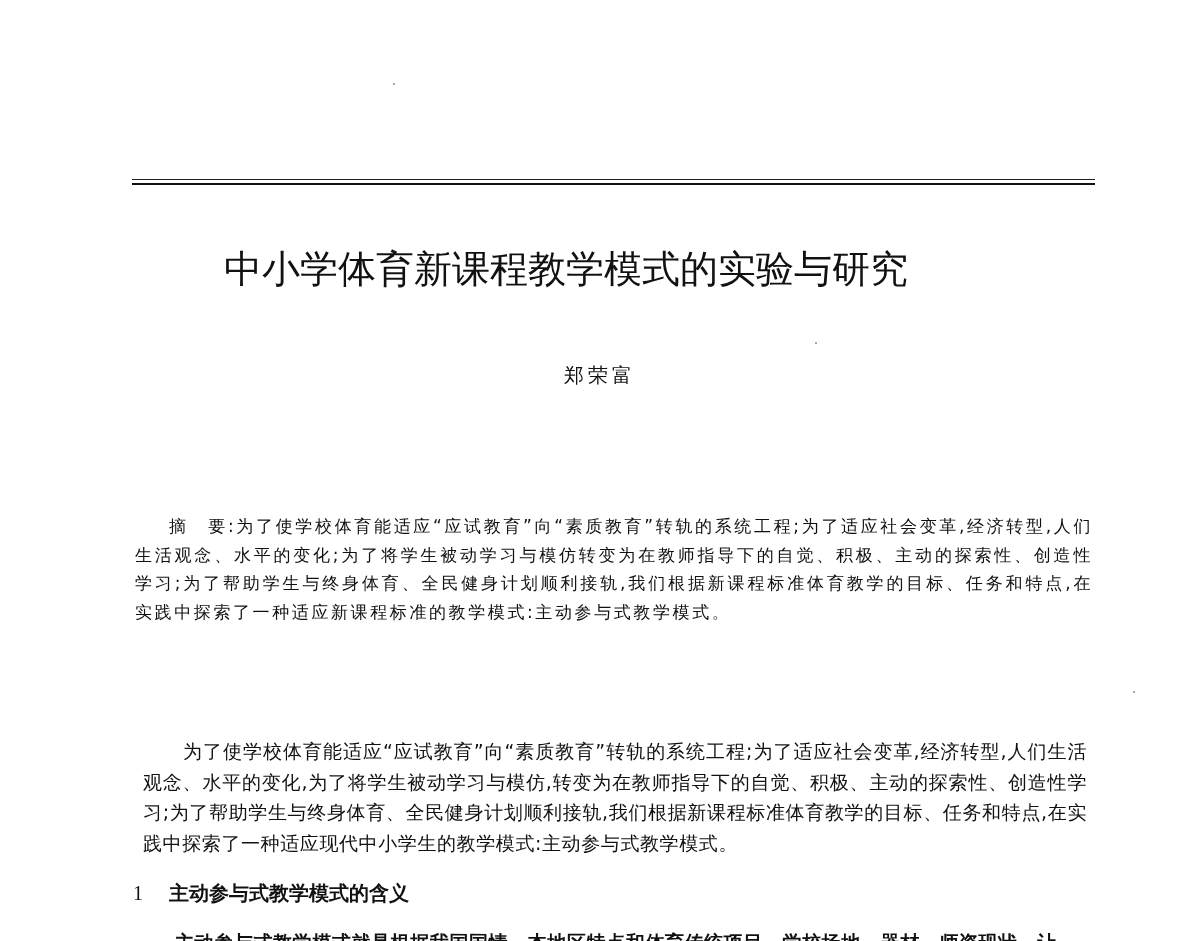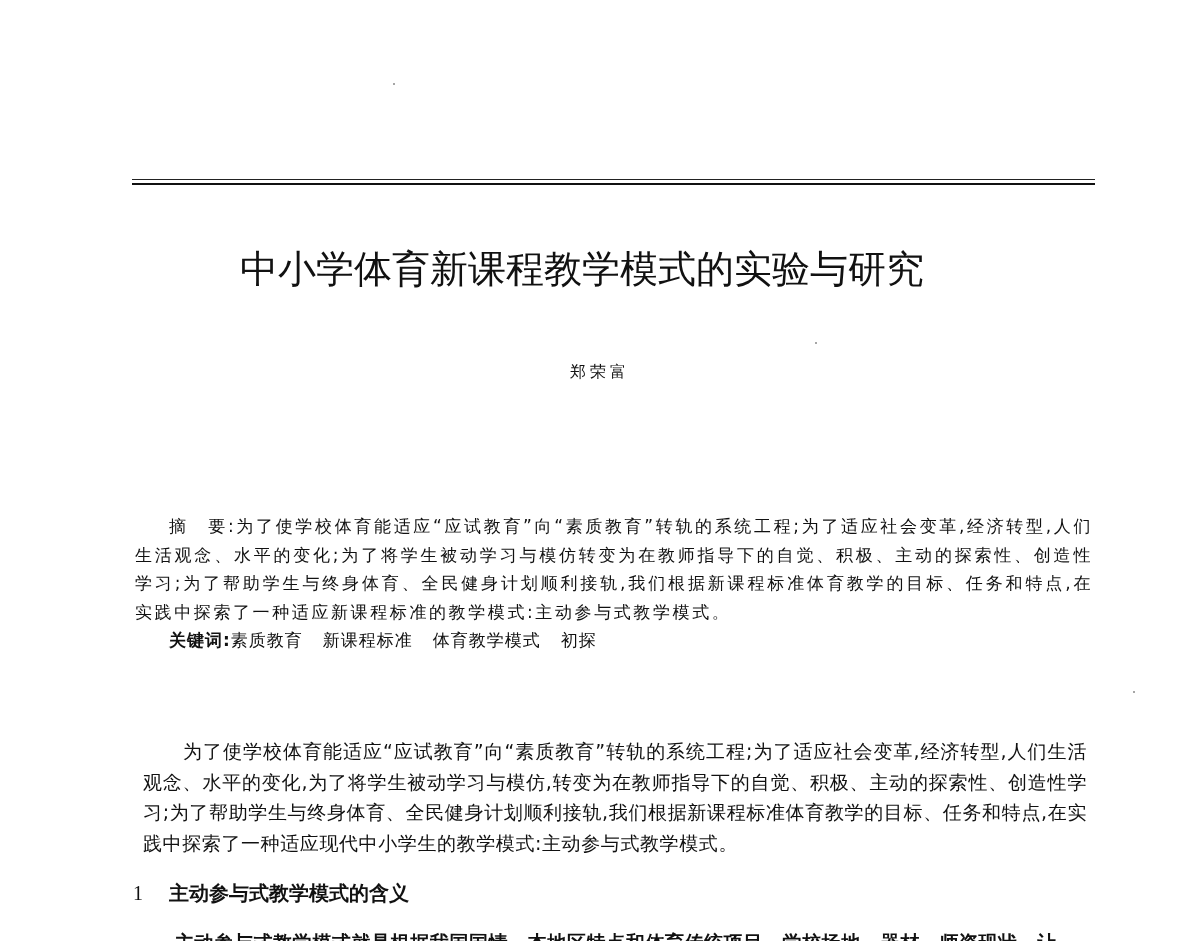--- a/index.html
+++ b/index.html
@@ -72,30 +72,29 @@
       position: absolute;
       left: 0;
       width: 1132px;
       top: 244px;
       text-align: center;
       font-family: "DejaVu Sans", sans-serif;
       font-weight: normal;
       font-size: 38px;
       letter-spacing: 0px;
       color: #111;
-      padding-left: 16px;
     }
     .author {
       position: absolute;
       left: 0;
       width: 1200px;
       top: 362px;
       text-align: center;
       font-family: "DejaVu Sans", sans-serif;
-      font-size: 16px;
+      font-size: 20px;
       letter-spacing: 4px;
       color: #111;
     }
     .affiliation {
       position: absolute;
       left: 0;
       width: 1200px;
       top: 413px;
       text-align: center;
       font-family: "DejaVu Sans", sans-serif;
@@ -193,23 +192,20 @@
 <div class="page">
 
   <div class="header-rule-thin"></div>
   <div class="header-rule-thick"></div>
 
   <div class="paper-title">中小学体育新课程教学模式的实验与研究</div>
   <div class="author">郑荣富</div>
 
   <div class="abstract">
     <p><span class="label">摘　要:</span><span>为了使学校体育能适应“应试教育”向“素质教育”转轨的系统工程;为了适应社会变革,经济转型,人们生活观念、水平的变化;为了将学生被动学习与模仿转变为在教师指导下的自觉、积极、主动的探索性、创造性学习;为了帮助学生与终身体育、全民健身计划顺利接轨,我们根据新课程标准体育教学的目标、任务和特点,在实践中探索了一种适应新课程标准的教学模式:主动参与式教学模式。</span></p>
-    <div class="keywords">
-      <span class="label">关键词:</span><span class="kw">素质教育</span><span class="kw">新课程标准</span><span class="kw">体育教学模式</span><span class="kw">初探</span>
-    </div>
   </div>
 
   <div class="body-text">
     <p>为了使学校体育能适应“应试教育”向“素质教育”转轨的系统工程;为了适应社会变革,经济转型,人们生活观念、水平的变化,为了将学生被动学习与模仿,转变为在教师指导下的自觉、积极、主动的探索性、创造性学习;为了帮助学生与终身体育、全民健身计划顺利接轨,我们根据新课程标准体育教学的目标、任务和特点,在实践中探索了一种适应现代中小学生的教学模式:主动参与式教学模式。</p>
   </div>
 
   <div class="section-heading">
     <span class="num">1</span><span class="text">主动参与式教学模式的含义</span>
   </div>
 

